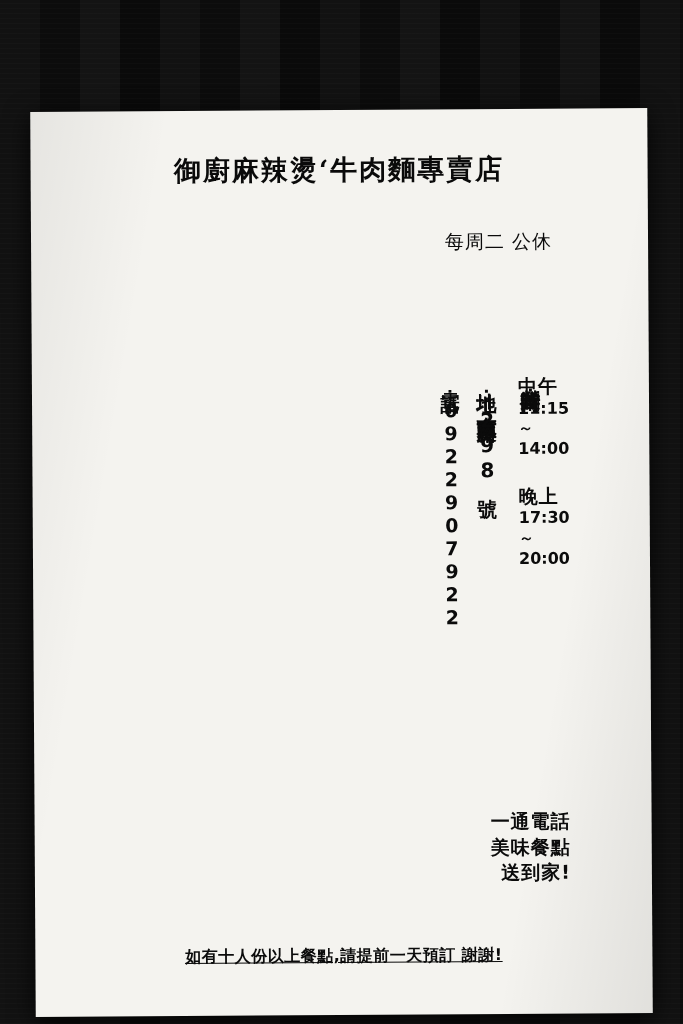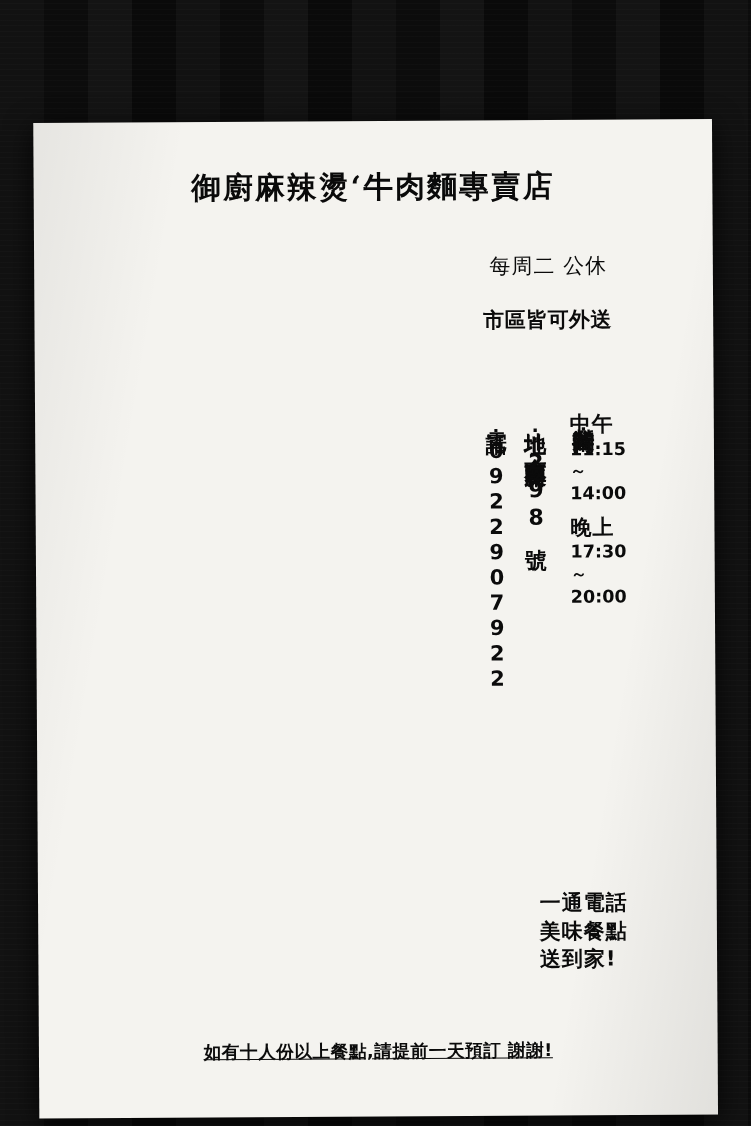--- a/index.html
+++ b/index.html
@@ -157,31 +157,31 @@
     letter-spacing: 1px;
   }
   .hours-body .time {
     font-size: 16px;
     font-family: "DejaVu Sans", "Liberation Sans", sans-serif;
   }
   .hours-body .tilde {
     font-size: 15px;
   }
   .hours-block2 {
-    margin-top: 8px;
+    margin-top: 24px;
   }
   #tagline {
     position: absolute;
     left: 56px;
     top: 700px;
     font-size: 19px;
     font-weight: 700;
     line-height: 1.35;
     letter-spacing: 1px;
-    text-align: left;
+    text-align: right;
     white-space: nowrap;
   }
   #footer-note {
     position: absolute;
     left: 0;
     right: 0;
     bottom: 48px;
     text-align: center;
     font-size: 16px;
     font-weight: 700;
@@ -201,21 +201,20 @@
 
     <table id="price-table">
       <tbody></tbody>
     </table>
 
     <div class="right-col">
 
       <div id="closed-note">每周二 公休</div>
 
       <div id="delivery-note">
-        <div>市區皆可外送</div>
       </div>
 
       <div class="vcol" id="phone-col">
         <span>電話：</span><span>0922907922</span>
       </div>
 
       <div class="vcol" id="addr-col">
         <span>地址：</span><span>台南市東區裕農路298號</span>
       </div>
 

